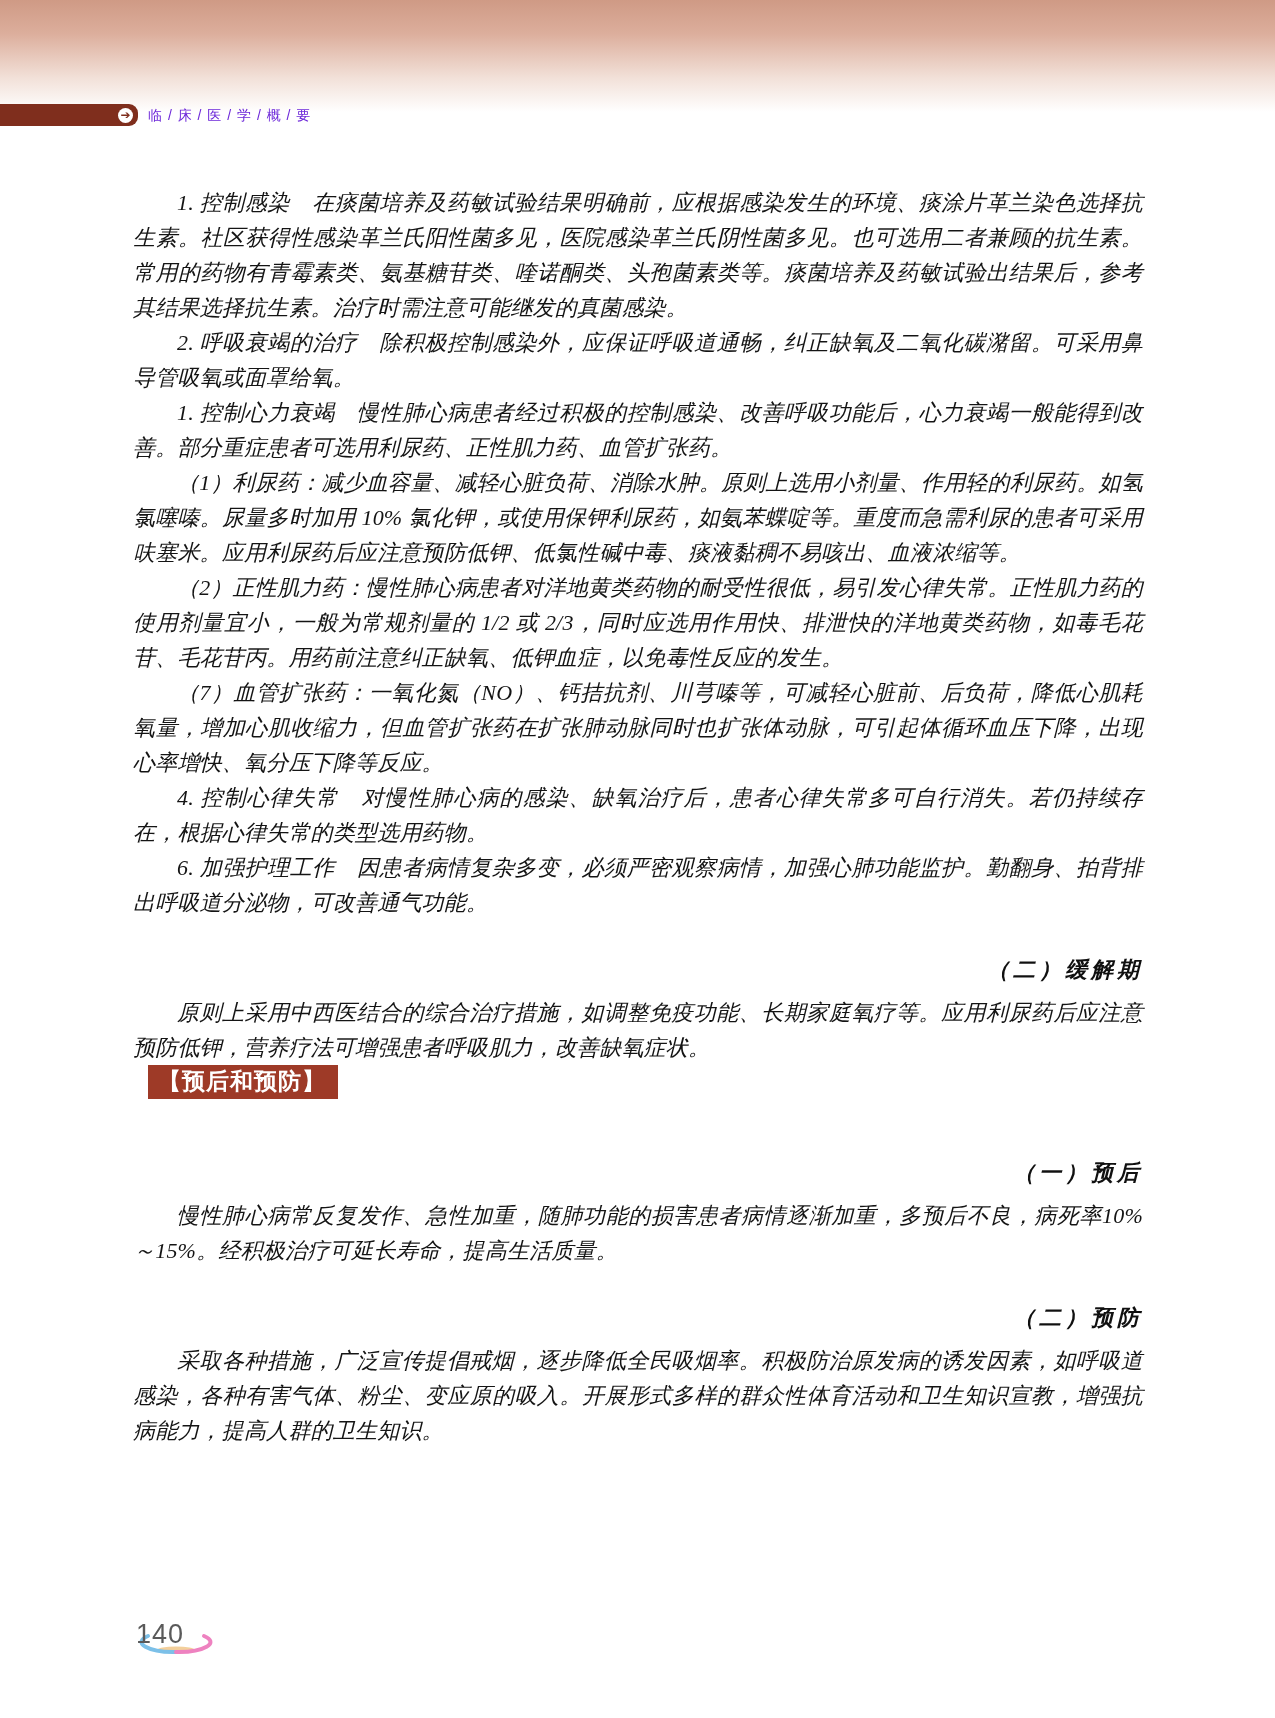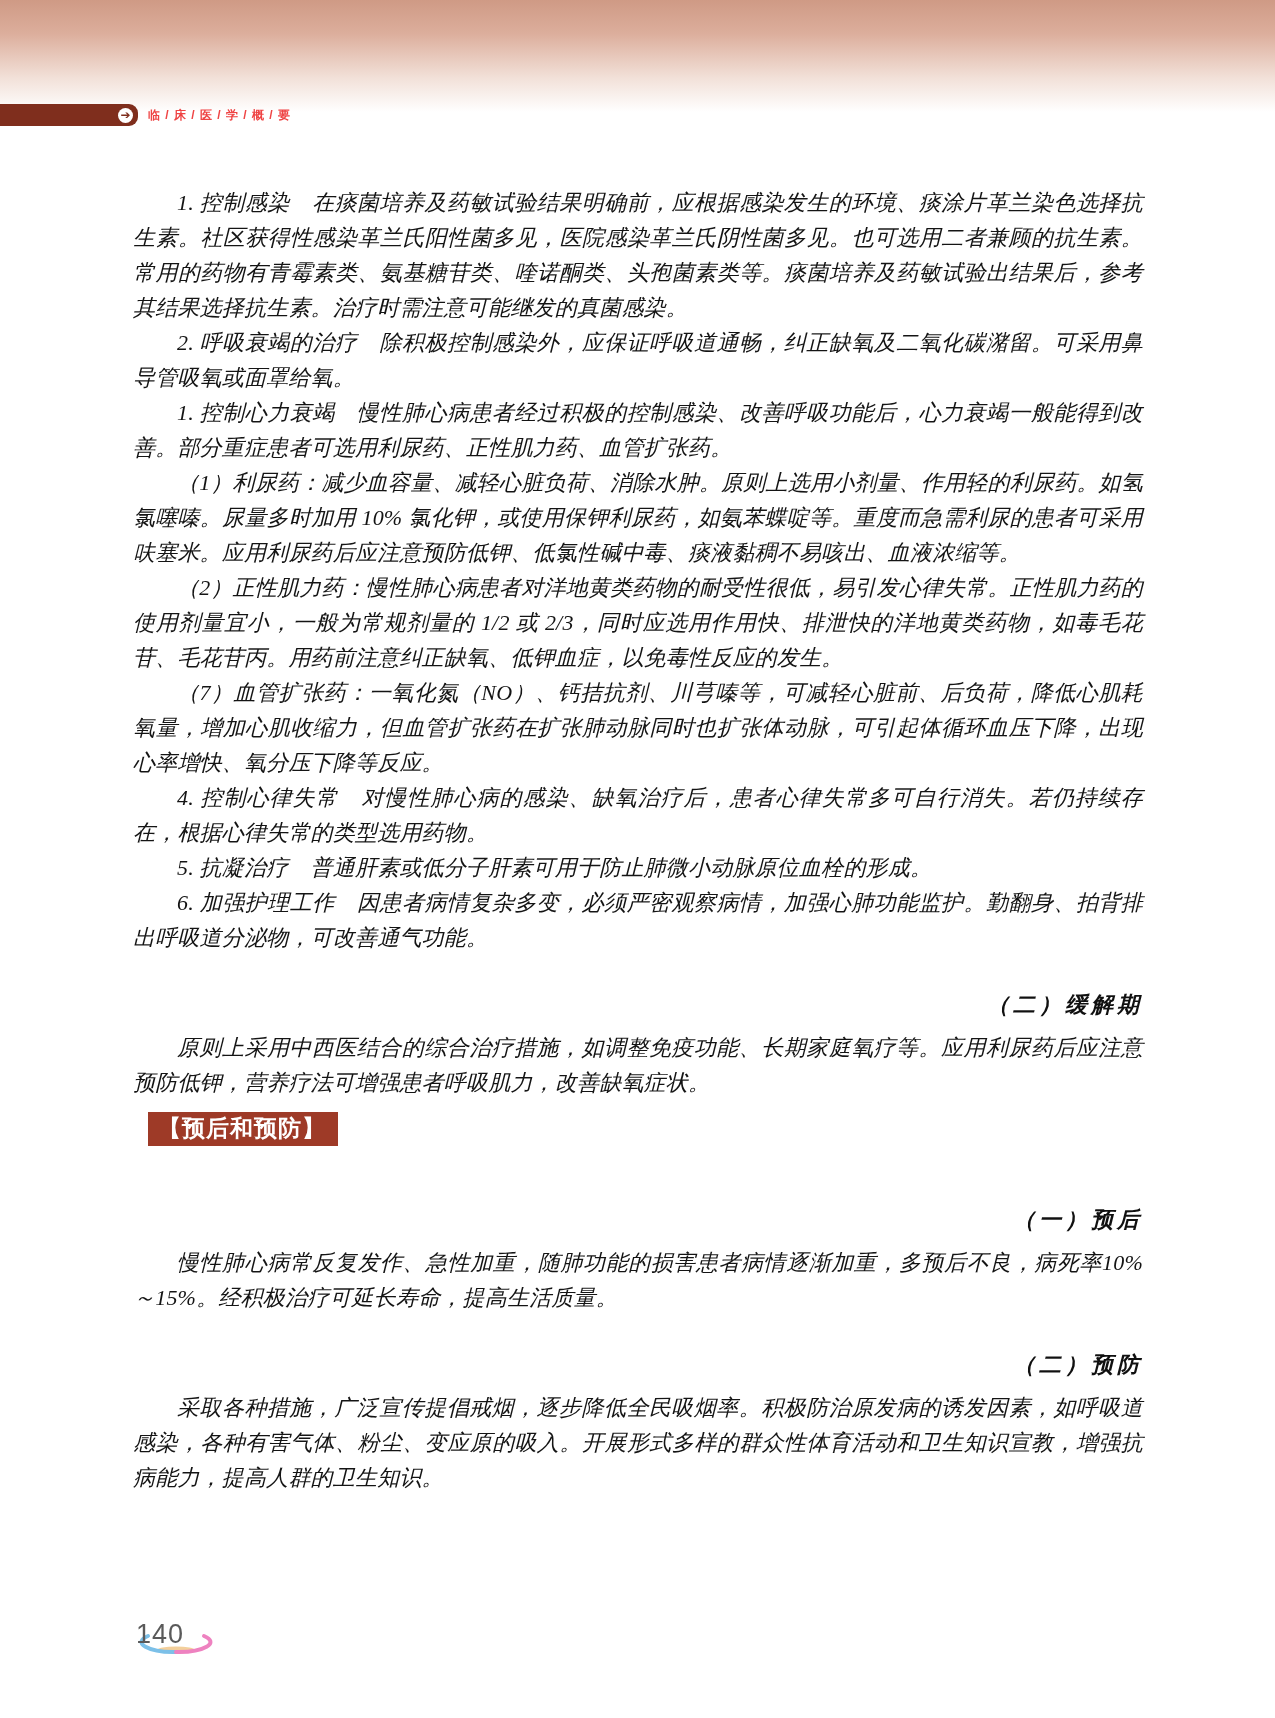--- a/index.html
+++ b/index.html
@@ -20,37 +20,37 @@
   }
   .arrow-circle{
     width:15px;height:15px;border-radius:50%;background:#ffffff;
     display:flex;align-items:center;justify-content:center;
     color:#7f2e1d;font-size:12px;line-height:1;font-weight:bold;
     font-family:"DejaVu Sans", sans-serif;
   }
   .book-title{
     position:absolute;top:103px;left:148px;
     font-family:"Liberation Sans", sans-serif;
-    font-size:12px;line-height:24px;color:#ef4444;letter-spacing:1px;font-weight:bold;
+    font-size:14px;line-height:24px;color:#6d28d9;letter-spacing:1px;
   }
   
   .content{
     position:absolute;left:133px;top:185px;width:1010px;
     color:#141414;
   }
   .para{
     margin:0;font-size:22px;line-height:35px;text-align:justify;
     text-indent:2em;letter-spacing:0.2px;font-style:italic;
   }
   .kai-heading{
     margin:32px 0 8px;font-size:22px;line-height:35px;
     font-weight:bold;font-style:italic;letter-spacing:4px;text-indent:2em;color:#101010;text-align:right;
   }
   .section-heading{
-    display:inline-block;margin:12px 0 24px 15px;
+    display:inline-block;margin:0 0 24px 15px;
     background:#9e3a27;color:#ffffff;
     font-family:"Liberation Sans", sans-serif;
     font-size:23px;font-weight:bold;line-height:25px;letter-spacing:1px;
     padding:4px 12px 5px 10px;
   }
   
   .page-num-wrap{
     position:absolute;left:136px;top:1614px;width:80px;height:52px;
   }
   .ring-svg{position:absolute;left:0;top:12px;}
@@ -71,21 +71,20 @@
 <div class="book-title">临 / 床 / 医 / 学 / 概 / 要</div>
 
 <div class="content">
   <p class="para">1. 控制感染　在痰菌培养及药敏试验结果明确前，应根据感染发生的环境、痰涂片革兰染色选择抗生素。社区获得性感染革兰氏阳性菌多见，医院感染革兰氏阴性菌多见。也可选用二者兼顾的抗生素。常用的药物有青霉素类、氨基糖苷类、喹诺酮类、头孢菌素类等。痰菌培养及药敏试验出结果后，参考其结果选择抗生素。治疗时需注意可能继发的真菌感染。</p>
   <p class="para">2. 呼吸衰竭的治疗　除积极控制感染外，应保证呼吸道通畅，纠正缺氧及二氧化碳潴留。可采用鼻导管吸氧或面罩给氧。</p>
   <p class="para">1. 控制心力衰竭　慢性肺心病患者经过积极的控制感染、改善呼吸功能后，心力衰竭一般能得到改善。部分重症患者可选用利尿药、正性肌力药、血管扩张药。</p>
   <p class="para">（1）利尿药：减少血容量、减轻心脏负荷、消除水肿。原则上选用小剂量、作用轻的利尿药。如氢氯噻嗪。尿量多时加用 10% 氯化钾，或使用保钾利尿药，如氨苯蝶啶等。重度而急需利尿的患者可采用呋塞米。应用利尿药后应注意预防低钾、低氯性碱中毒、痰液黏稠不易咳出、血液浓缩等。</p>
   <p class="para">（2）正性肌力药：慢性肺心病患者对洋地黄类药物的耐受性很低，易引发心律失常。正性肌力药的使用剂量宜小，一般为常规剂量的 1/2 或 2/3，同时应选用作用快、排泄快的洋地黄类药物，如毒毛花苷、毛花苷丙。用药前注意纠正缺氧、低钾血症，以免毒性反应的发生。</p>
   <p class="para">（7）血管扩张药：一氧化氮（NO）、钙拮抗剂、川芎嗪等，可减轻心脏前、后负荷，降低心肌耗氧量，增加心肌收缩力，但血管扩张药在扩张肺动脉同时也扩张体动脉，可引起体循环血压下降，出现心率增快、氧分压下降等反应。</p>
   <p class="para">4. 控制心律失常　对慢性肺心病的感染、缺氧治疗后，患者心律失常多可自行消失。若仍持续存在，根据心律失常的类型选用药物。</p>
-  <p class="para">5. 抗凝治疗　普通肝素或低分子肝素可用于防止肺微小动脉原位血栓的形成。</p>
   <p class="para">6. 加强护理工作　因患者病情复杂多变，必须严密观察病情，加强心肺功能监护。勤翻身、拍背排出呼吸道分泌物，可改善通气功能。</p>
   <h3 class="kai-heading">（二）缓解期</h3>
   <p class="para">原则上采用中西医结合的综合治疗措施，如调整免疫功能、长期家庭氧疗等。应用利尿药后应注意预防低钾，营养疗法可增强患者呼吸肌力，改善缺氧症状。</p>
   <div>
     <span class="section-heading">【预后和预防】</span>
   </div>
   <h3 class="kai-heading">（一）预后</h3>
   <p class="para">慢性肺心病常反复发作、急性加重，随肺功能的损害患者病情逐渐加重，多预后不良，病死率10%～15%。经积极治疗可延长寿命，提高生活质量。</p>
   <h3 class="kai-heading">（二）预防</h3>
   <p class="para">采取各种措施，广泛宣传提倡戒烟，逐步降低全民吸烟率。积极防治原发病的诱发因素，如呼吸道感染，各种有害气体、粉尘、变应原的吸入。开展形式多样的群众性体育活动和卫生知识宣教，增强抗病能力，提高人群的卫生知识。</p>

